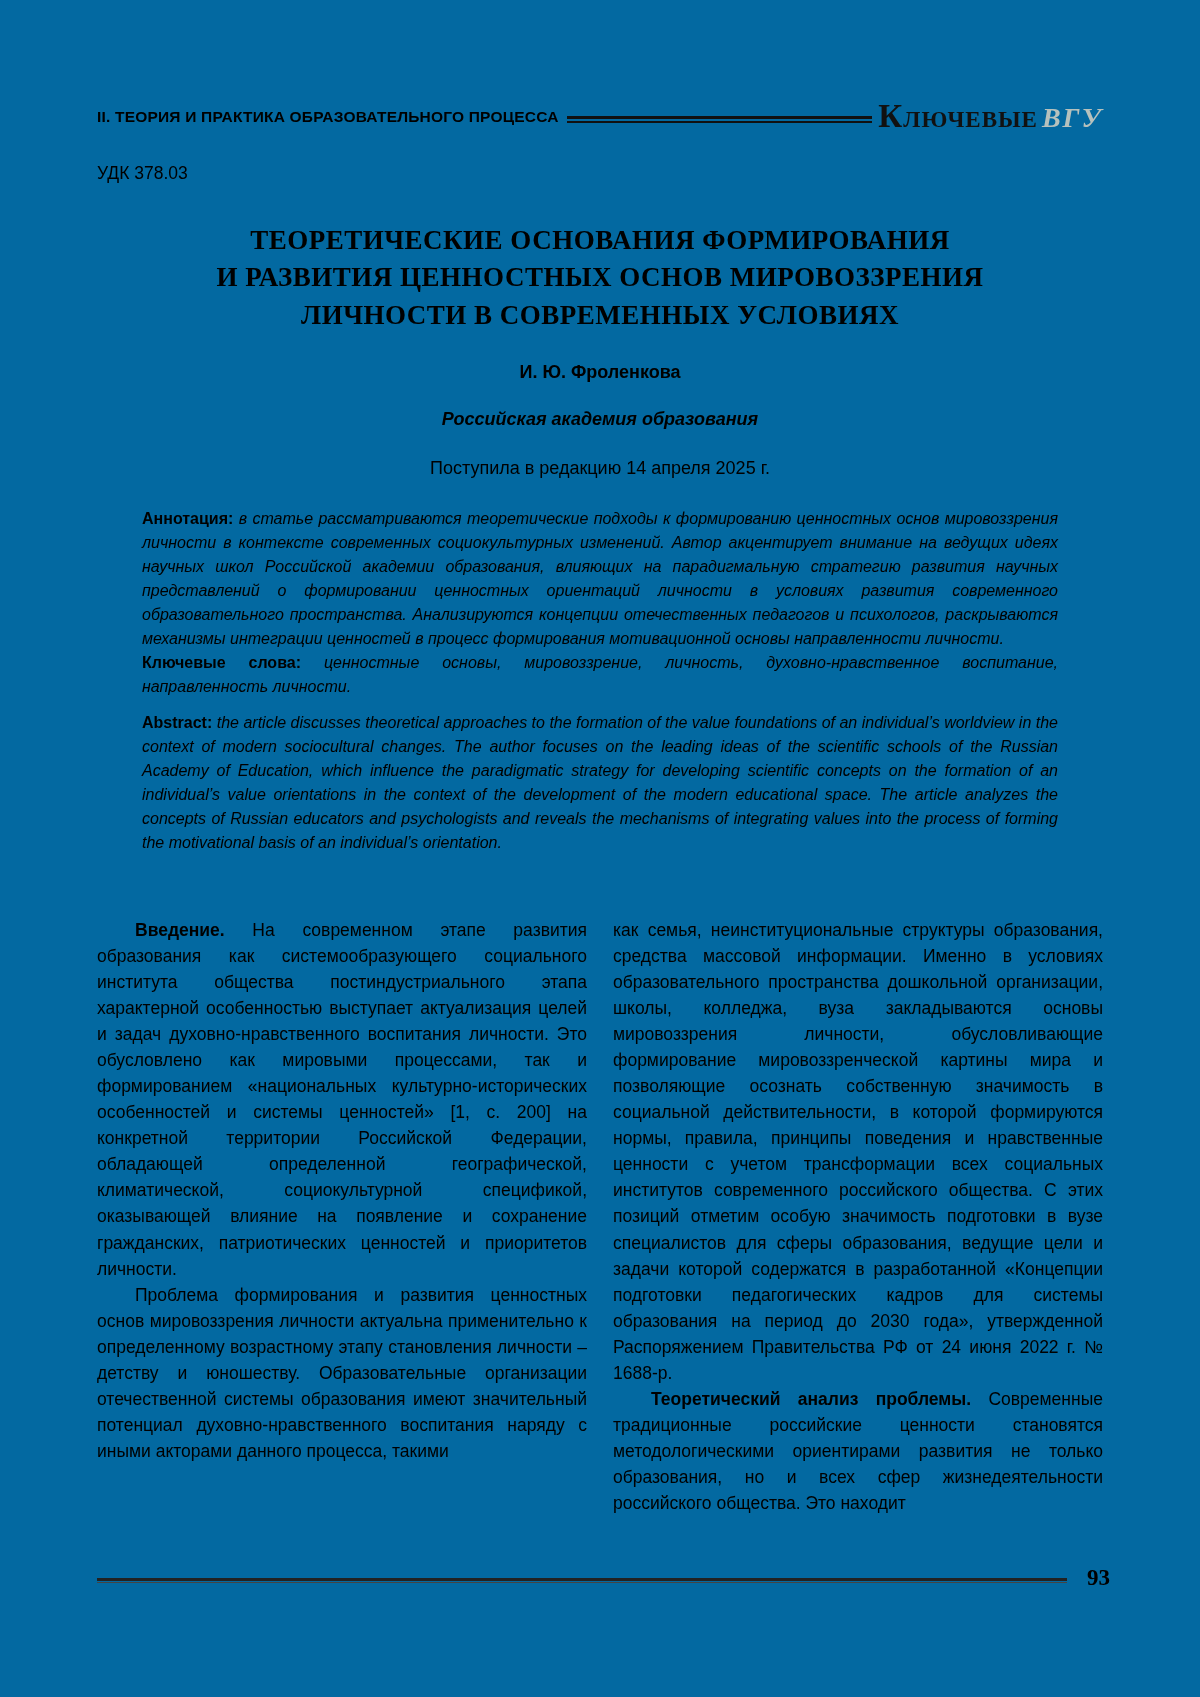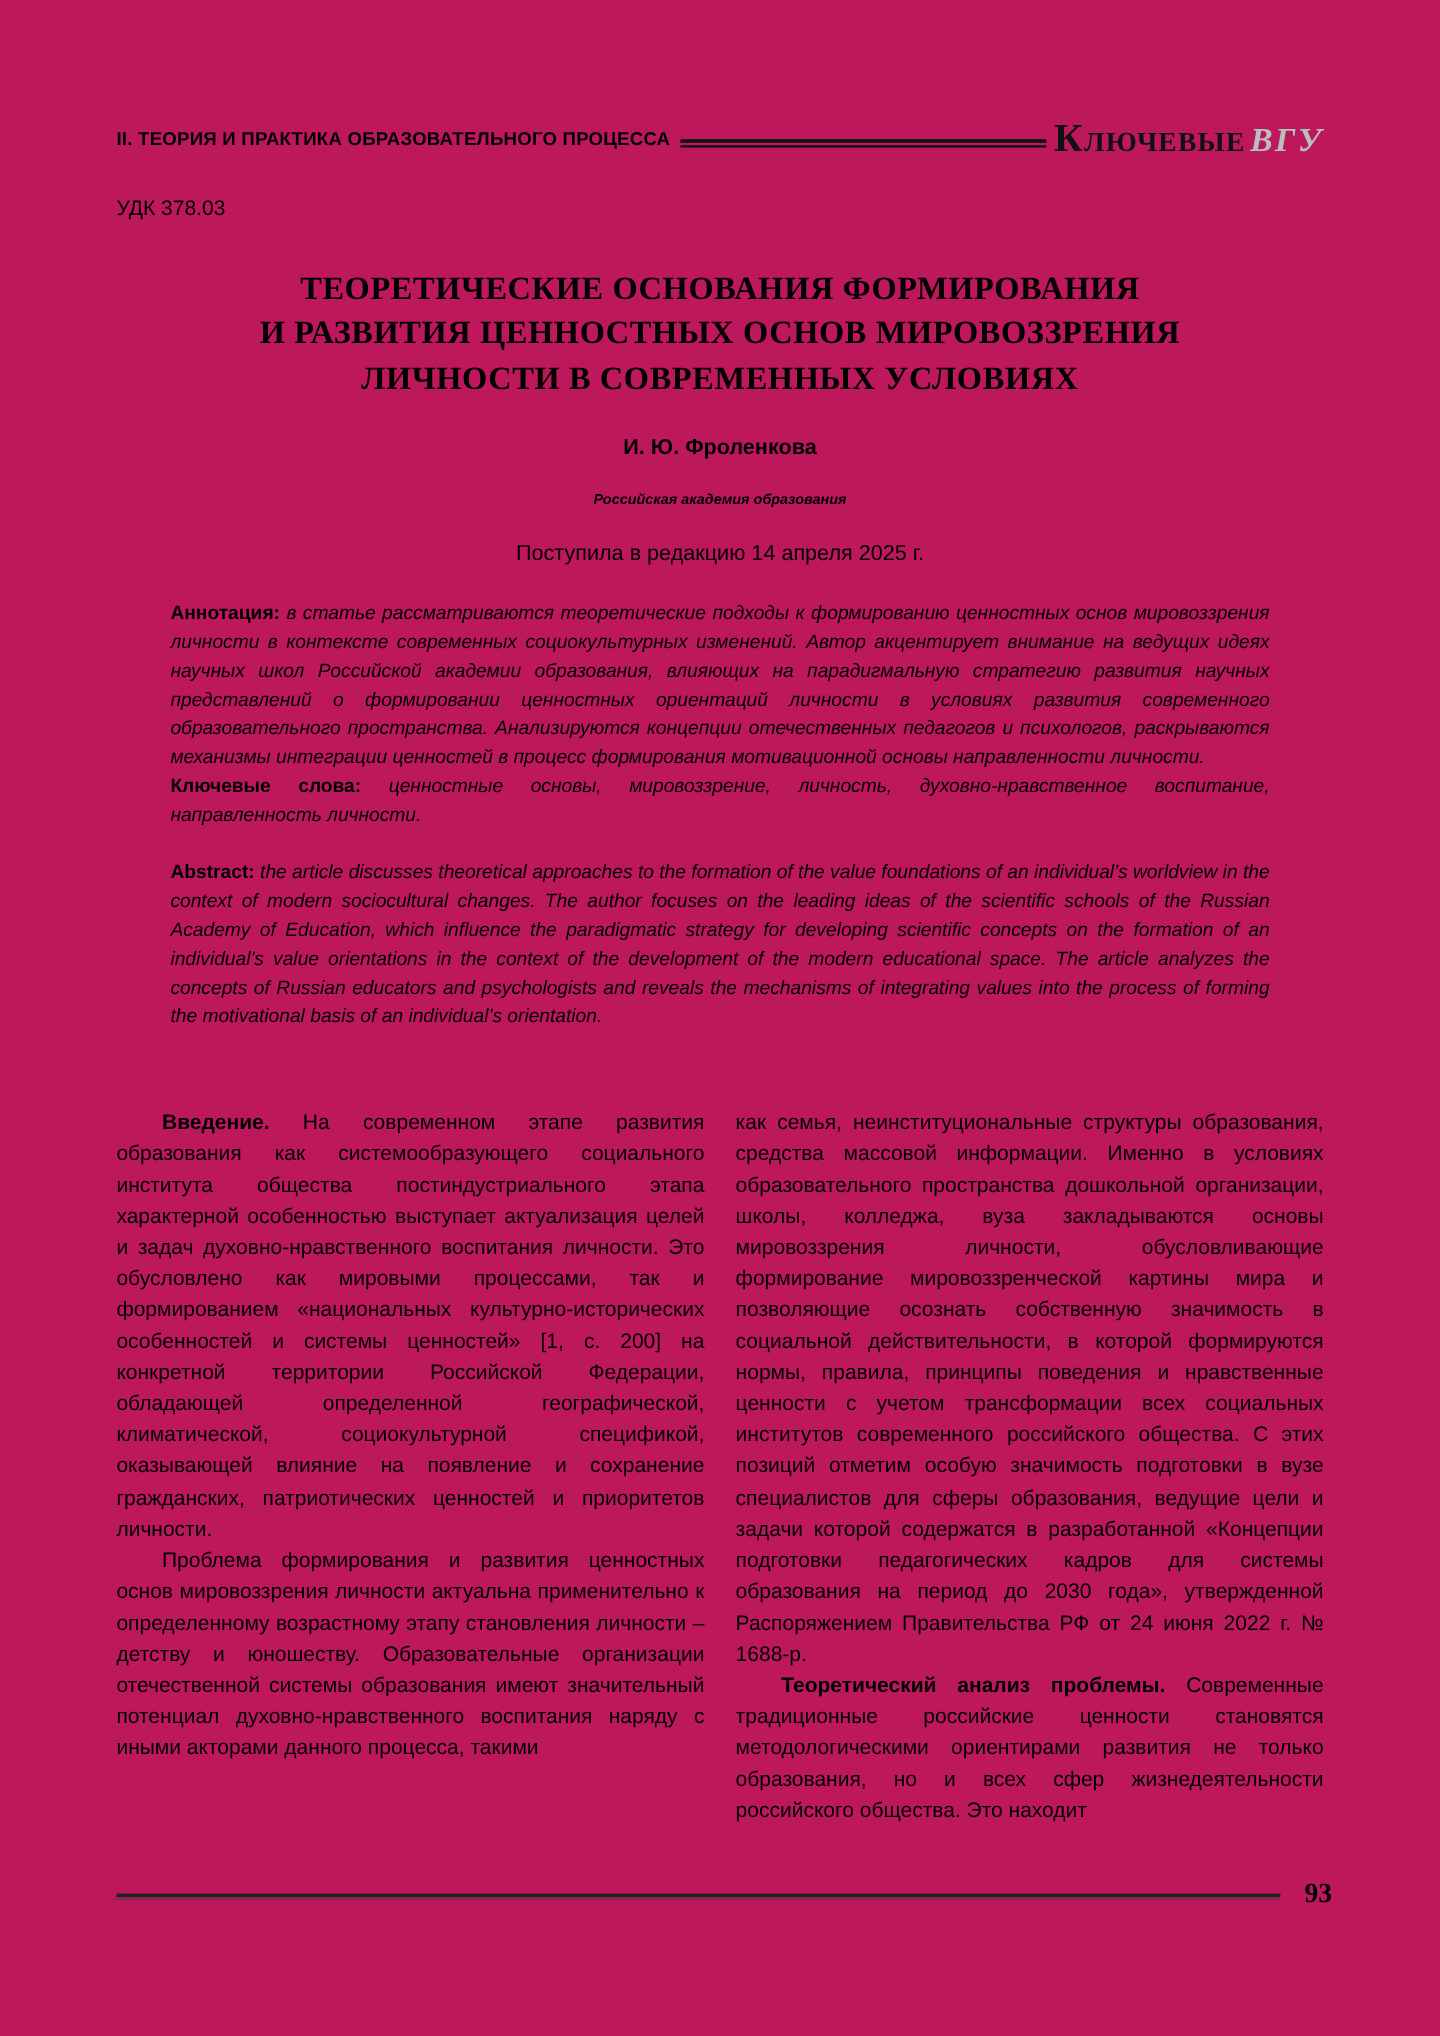--- a/index.html
+++ b/index.html
@@ -1,40 +1,40 @@
 <!DOCTYPE html>
 <html lang="ru"><head>
 <meta charset="utf-8">
 <style>
   html,body{margin:0;padding:0;background:#888;}
   .page{
-    width:1200px;height:1697px;background:#be185d;color:#000;
+    width:1200px;height:1697px;background:#0369a1;color:#000;
     font-family:"Liberation Sans",sans-serif;
     box-sizing:border-box;position:relative;
     padding:100px 97px 0 97px;margin:0 auto;
   }
   
   .running-head{display:flex;align-items:center;}
   .rh-text{font-weight:700;font-size:15.5px;letter-spacing:.2px;white-space:nowrap;}
   .rh-rule{flex:1;height:7px;border-top:3px solid #111;border-bottom:2px solid #111;box-sizing:border-box;margin:6px 6px 0 8px;}
   .logo{font-family:"Liberation Serif","DejaVu Serif",serif;font-weight:700;white-space:nowrap;line-height:1;}
   .logo-main{color:#111;font-variant:small-caps;font-size:33px;letter-spacing:1px;}
   .logo-acronym{color:#b6c1bd;font-size:28px;letter-spacing:2px;font-style:italic;}
   
   .udc{margin-top:30px;font-weight:400;font-size:17.5px;}
   
   .title{margin:38px 0 0 0;text-align:center;font-family:"Liberation Serif","DejaVu Serif",serif;
          font-weight:700;font-size:27px;line-height:1.38;letter-spacing:.5px;}
   .title-line{display:block;}
   .author{margin-top:28px;text-align:center;font-weight:700;font-size:18px;}
-  .affiliation{margin-top:26px;text-align:center;font-weight:700;font-style:italic;font-size:12px;}
+  .affiliation{margin-top:26px;text-align:center;font-weight:700;font-style:italic;font-size:18px;}
   .received{margin-top:28px;text-align:center;font-size:18px;}
   
   .abstract-block{margin:28px 45px 0 45px;font-size:16px;line-height:1.5;text-align:justify;}
-  .abstract-block.en{margin-top:24px;}
+  .abstract-block.en{margin-top:12px;}
   .abstract-p{margin:0;}
   .lbl{font-weight:700;font-style:normal;}
   .it{font-style:italic;}
   
   .columns{display:flex;gap:26px;margin-top:62px;}
   .col{flex:1;font-size:17.5px;line-height:1.49;text-align:justify;}
   .body-p{margin:0;}
   .body-p .lead{font-weight:700;}
   .indent{text-indent:38px;}
   

